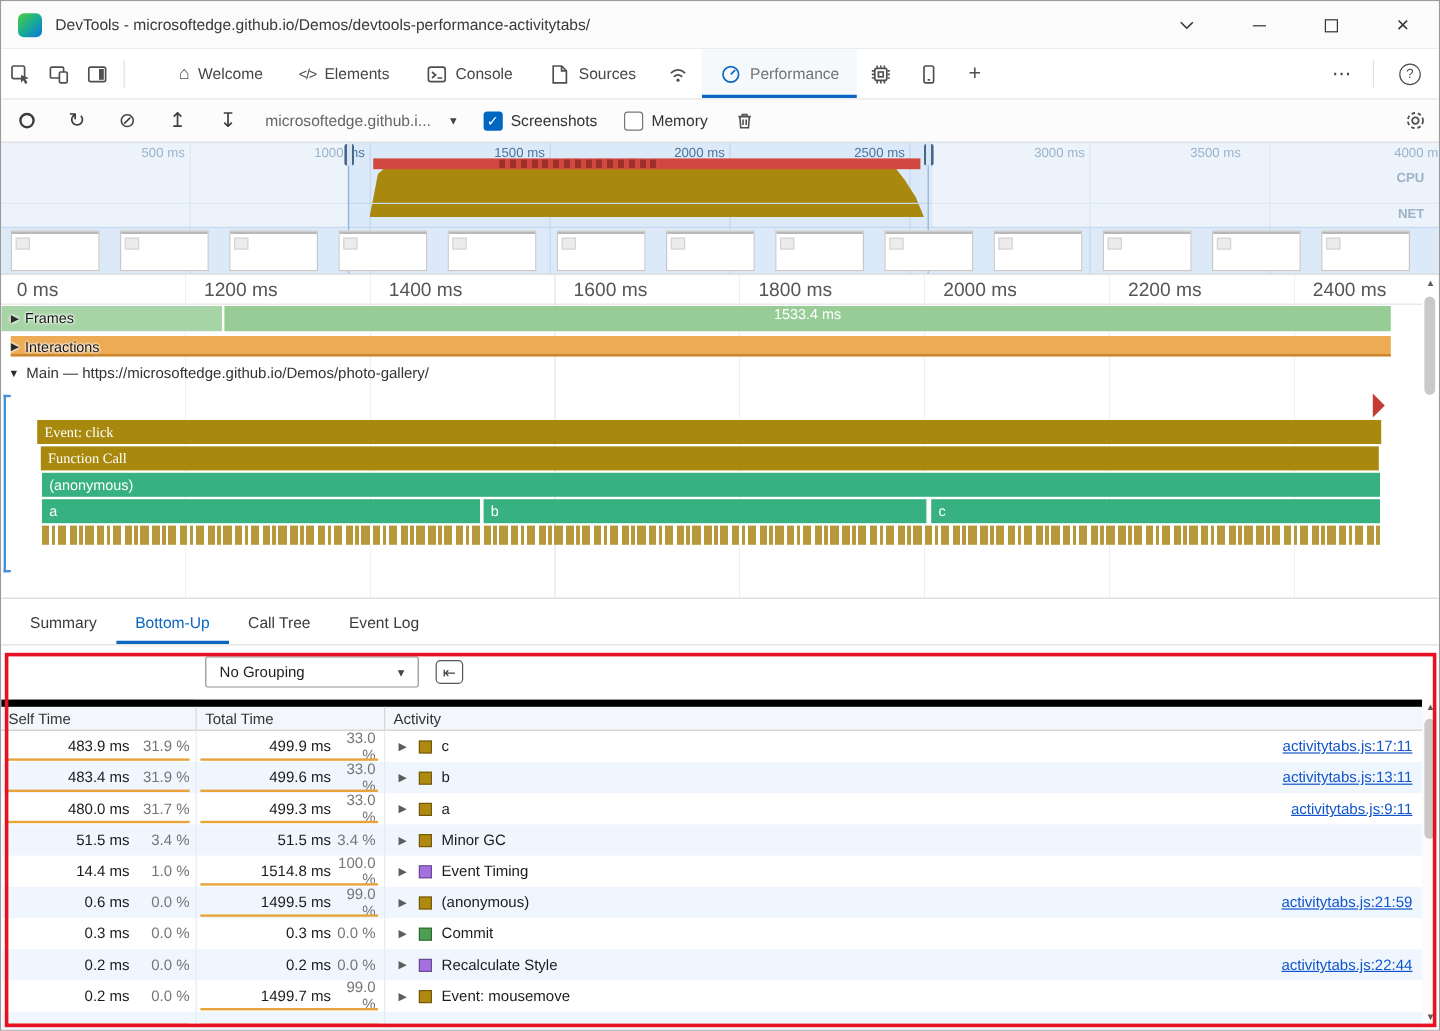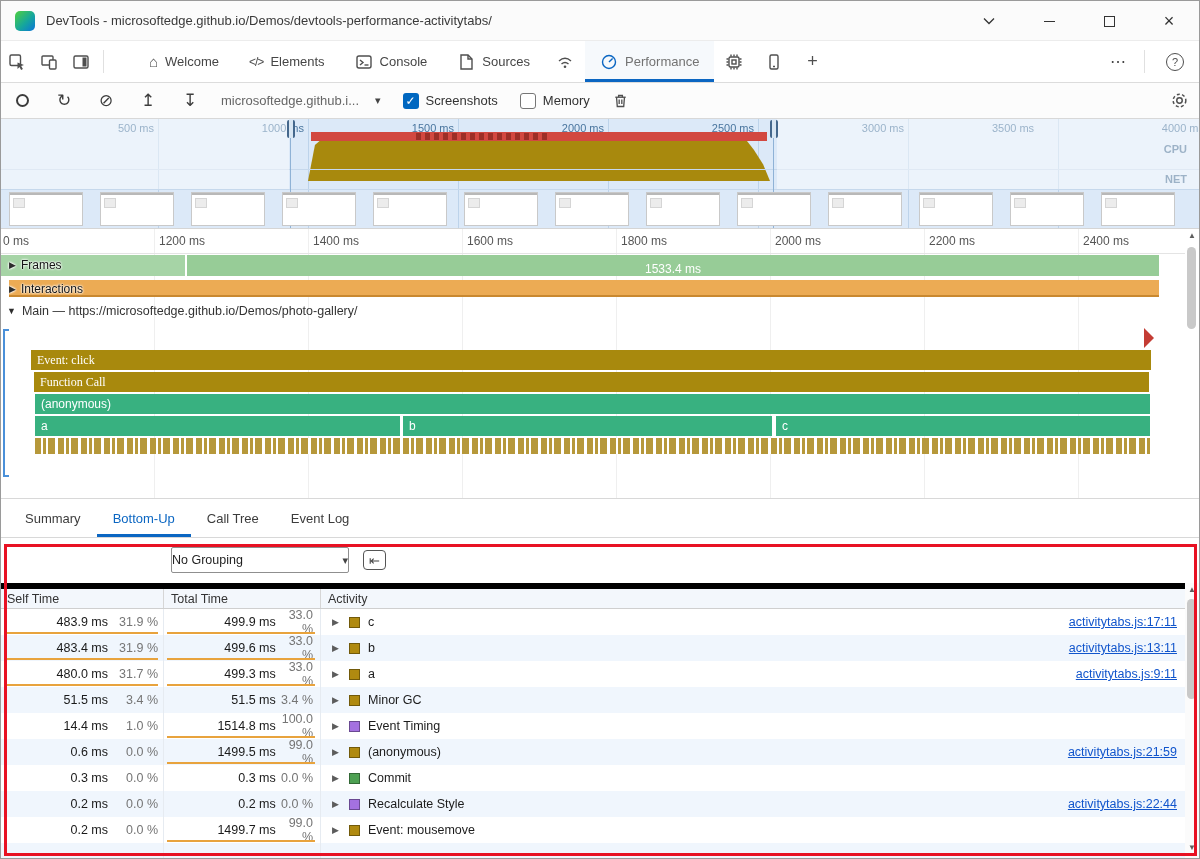--- a/index.html
+++ b/index.html
@@ -76,25 +76,25 @@
   .handle-line { position:absolute; top:1px; width:1px; height:108px; background:#8fb2d6; }
   .film-frame { position:absolute; top:73px; width:74px; height:34px; background:#fff;
     border:1px solid #c9c9c9; }
   .film-frame::after { content:""; position:absolute; left:0; right:0; top:0; height:2px; background:#b8b8b8; }
   .film-frame::before { content:""; position:absolute; left:3px; top:5px; width:10px; height:8px;
     background:#ececec; border:1px solid #d5d5d5; }
 
   
   .tracks { position:absolute; top:228px; left:0; right:0; height:269px; background:#fff; overflow:hidden;
     background-image: repeating-linear-gradient(90deg, transparent 0 153px, #efefef 153px 154px); }
-  .tl-label { position:absolute; top:5px; font-size:12px; color:#555; white-space:nowrap; }
+  .tl-label { position:absolute; top:5px; font-size:16px; color:#555; white-space:nowrap;margin-left:11px; }
   .ruler-line { position:absolute; left:0; right:14px; top:24px; height:1px; background:#e4e4e4; }
   .frames-seg1 { position:absolute; left:0; top:26px; width:184px; height:21px; background:#a6d4a6; }
   .frames-seg2 { position:absolute; left:186px; top:26px; width:972px; height:21px; background:#97cc97;
-    color:#fff; font-size:12px; display:flex; align-items:flex-end; justify-content:center; }
+    color:#fff; font-size:12px; display:flex; align-items:flex-start; justify-content:center; }
   .track-label { position:absolute; font-size:12px; color:#151515; display:flex; gap:5px;
     align-items:center; text-shadow: 0 0 2px #fff, 0 0 2px #fff, 0 0 3px #fff; white-space:nowrap; }
   .tri { font-size:9px; color:#2c2c2c; }
   .inter-bar { position:absolute; left:8px; top:51px; width:1150px; height:17px; background:#ecab54;
     border-bottom:2px solid #c9882f; }
   .main-hdr { position:absolute; left:6px; top:75px; font-size:12.5px; color:#333; display:flex;
     gap:6px; align-items:center; white-space:nowrap; }
   .bracket { position:absolute; left:2px; top:100px; height:148px; width:6px;
     border-left:2px solid #4a90d9; }
   .bracket::before, .bracket::after { content:""; position:absolute; left:-2px; width:6px; height:2px;
@@ -121,21 +121,21 @@
   .btab.active { color:#0b66c2; box-shadow: inset 0 -3px 0 #0b66c2; }
 
   
   .bpanel { position:absolute; top:537px; left:0; right:0; bottom:0; background:#fff; }
   .filter-input { position:absolute; left:8px; top:9px; width:154px; height:26px;
     border:1px solid #8f8f8f; border-radius:2px; padding:0 8px; color:#333;
     font:12.5px "Liberation Sans", sans-serif; outline:none;margin-top:36px; }
   .filter-input::placeholder { color:#767676; }
   .grouping { position:absolute; left:170px; top:9px; width:178px; height:26px;
     border:1px solid #8f8f8f; border-radius:2px; background:#fff; display:flex; align-items:center;
-    justify-content:space-between; padding:0 0; font-size:12.5px; color:#1f1f1f; }
+    justify-content:space-between; padding:0 11px; font-size:12.5px; color:#1f1f1f; }
   .grouping .caret { margin-left:0; }
   .heaviest { position:absolute; left:362px; top:12px; width:23px; height:20px;
     border:1.5px solid #555; border-radius:4px; display:flex; align-items:center;
     justify-content:center; font-size:13px; color:#444; }
   .grid-hdr { position:absolute; left:0; right:14px; top:45px; height:26px; background:#f3f7fc;
     border-top:6px solid #000000; border-bottom:1px solid #cfcfcf; display:flex; align-items:center;
     font-size:12.5px; color:#333; }
   .hdr-self { width:163px; padding-left:6px; border-right:1px solid #d6d6d6; align-self:stretch;
     display:flex; align-items:center; }
   .hdr-total { width:157px; padding-left:7px; border-right:1px solid #d6d6d6; align-self:stretch;

